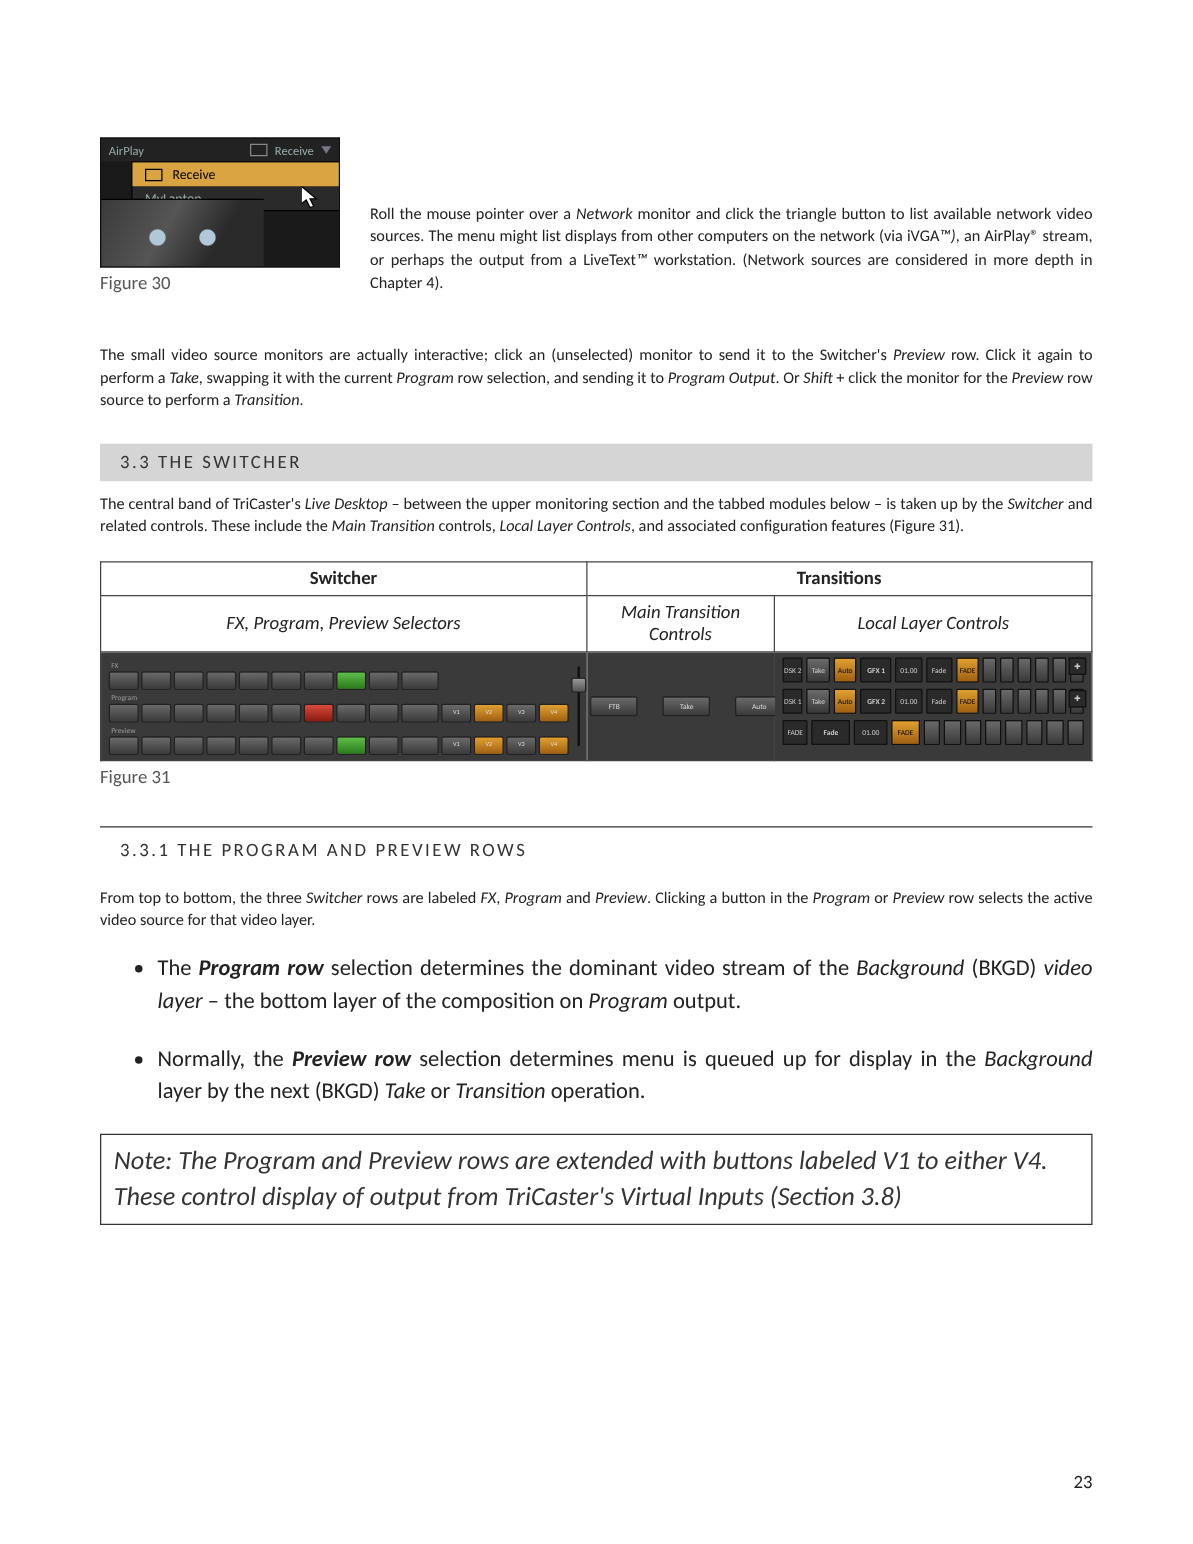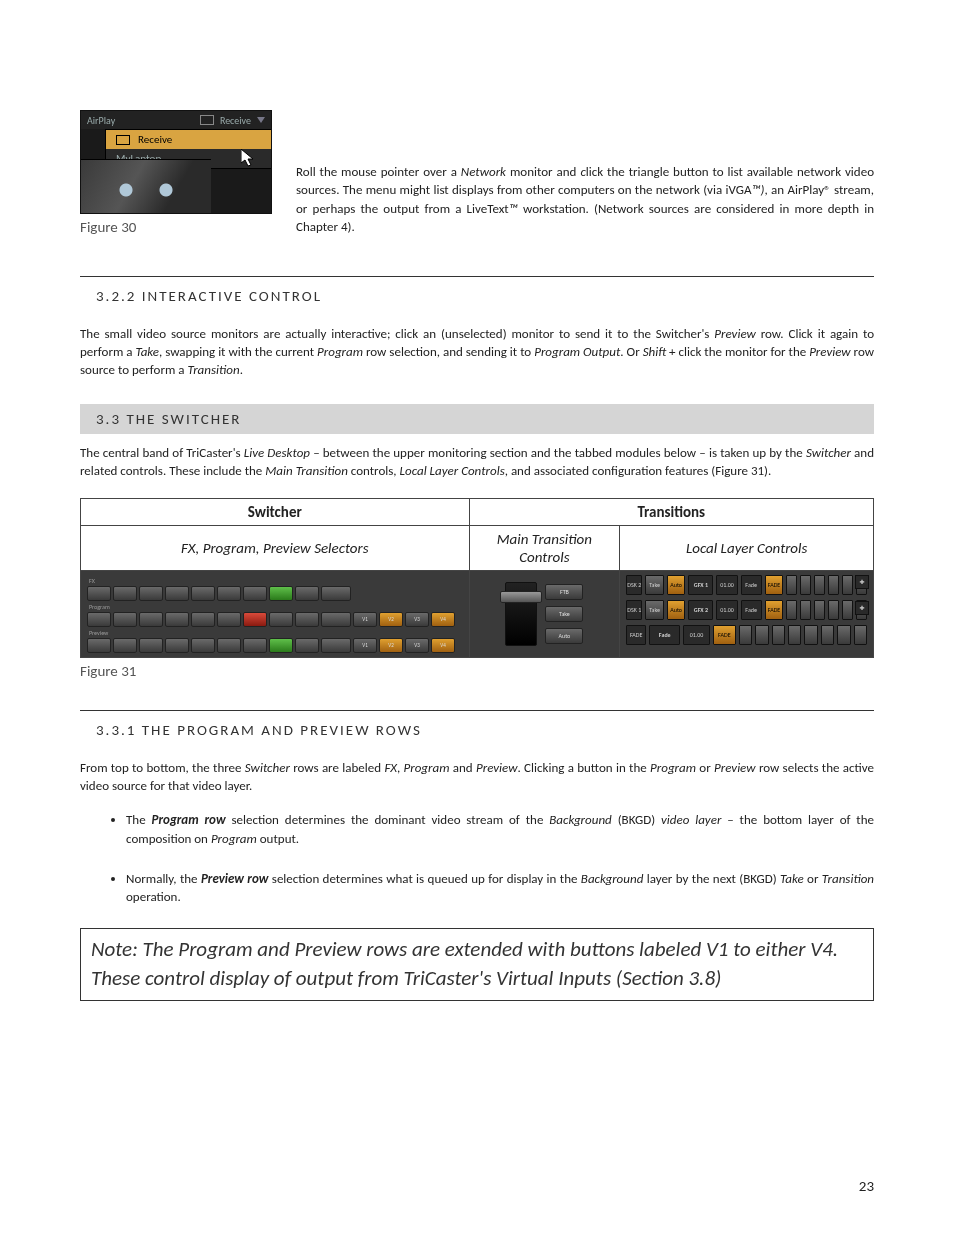--- a/index.html
+++ b/index.html
@@ -189,21 +189,21 @@
     border-radius: 2px;
   }
   .tbar::after {
     content: "";
     position: absolute;
     left: -6px; right: -6px; top: 8px; height: 10px;
     background: linear-gradient(#999, #555);
     border-radius: 2px;
     border: 1px solid #222;
   }
-  .tbtns { display: flex; flex-direction: column; gap: 6px; }
+  .tbtns { display: flex; flex-direction: row; gap: 20px; }
   .tbtn {
     width: 36px; height: 14px;
     background: linear-gradient(#6a6a6a, #3a3a3a);
     border: 1px solid #222;
     border-radius: 2px;
     font-size: 6px; color: #ddd;
     text-align: center; line-height: 14px;
   }
 
   .layers-area {
@@ -234,21 +234,21 @@
   .licon { width: 14px; background: linear-gradient(#6a6a6a,#3a3a3a); }
   .lplus {
     position: absolute; right: 4px; width: 12px; height: 12px;
     background: #2a2a2a; border: 1px solid #111;
     display:flex;align-items:center;justify-content:center;
     color:#ccc;
   }
 
   
   ul.doc-list { margin: 16px 0 16px 46px; padding: 0; }
-  ul.doc-list li { margin-bottom: 22px; text-align: justify; font-size: 13px; line-height: 1.4; }
+  ul.doc-list li { margin-bottom: 22px; text-align: justify; font-size: 18px; line-height: 1.4; }
 
   
   .note-box {
     border: 1px solid #333;
     padding: 6px 10px;
     font-style: italic;
     font-size: 21px;
     line-height: 1.4;
     color: #333;
     margin-top: 4px;
@@ -301,21 +301,20 @@
             </svg>
         </div>
       </div>
       <div class="fig-caption">Figure 30</div>
     </div>
     <div class="body-text" style="flex:1">
       <span>Roll the mouse pointer over a </span><span class="italic">Network</span><span> monitor and </span><span class="italic">c</span><span>lick the triangle button to list available network video sources.  The menu might list displays from other computers on the network (via iVGA</span><span class="italic">™)</span><span>, an AirPlay® stream, or perhaps the output from a LiveText</span><span class="italic">™</span><span> workstation. (Network sources are considered in more depth in Chapter 4).</span>
     </div>
   </div>
 
-  <div class="h-sub">3.2.2   INTERACTIVE CONTROL</div>
 
   <div class="body-text">
     <span>The small video source monitors are actually interactive; click an (unselected) monitor to send it to the Switcher's </span><span class="italic">Preview</span><span> row.  Click it again to perform a </span><span class="italic">Take</span><span>, swapping it with the current </span><span class="italic">Program</span><span> row selection, and sending it to </span><span class="italic">Program Output</span><span>. Or </span><span class="italic">Shift</span><span> + click the monitor for the </span><span class="italic">Preview</span><span> row source to perform a </span><span class="italic">Transition</span><span>.</span>
   </div>
 
   <div class="h-section">3.3    THE SWITCHER</div>
 
   <div class="body-text">
     <span>The central band of TriCaster's </span><span class="italic">Live Desktop</span><span> – between the upper monitoring section and the tabbed modules below – is taken up by the </span><span class="italic">Switcher</span><span> and related controls. These include the </span><span class="italic">Main Transition</span><span> controls, </span><span class="italic">Local Layer Controls</span><span>, and associated configuration features (Figure 31).</span>
   </div>
@@ -460,20 +459,20 @@
 
   <div class="body-text">
     <span>From top to bottom, the three </span><span class="italic">Switcher</span><span> rows are labeled </span><span class="italic">FX</span><span>, </span><span class="italic">Program</span><span> and </span><span class="italic">Preview</span><span>.  Clicking a button in the </span><span class="italic">Program</span><span> or </span><span class="italic">Preview</span><span> row selects the active video source for that video layer.</span>
   </div>
 
   <ul class="doc-list">
     <li>
       <span>The </span><span class="bold-italic">Program row</span><span> selection determines the dominant video stream of the </span><span class="italic">Background</span><span> (BKGD) </span><span class="italic">video layer</span><span> – the bottom layer of the composition on </span><span class="italic">Program</span><span> output.</span>
     </li>
     <li>
-      <span>Normally, the </span><span class="bold-italic">Preview row</span><span> selection determines what is queued up for display in the </span><span class="italic">Background</span><span> layer by the next (BKGD) </span><span class="italic">Take</span><span> or </span><span class="italic">Transition</span><span> operation.</span>
+      <span>Normally, the </span><span class="bold-italic">Preview row</span><span> selection determines menu is queued up for display in the </span><span class="italic">Background</span><span> layer by the next (BKGD) </span><span class="italic">Take</span><span> or </span><span class="italic">Transition</span><span> operation.</span>
     </li>
   </ul>
 
   <div class="note-box">Note: The Program and Preview rows are extended with buttons labeled V1 to either V4.  These control display of output from TriCaster's Virtual Inputs (Section 3.8)</div>
 
   <div class="page-number">23</div>
 </div>
 
 </body></html>

